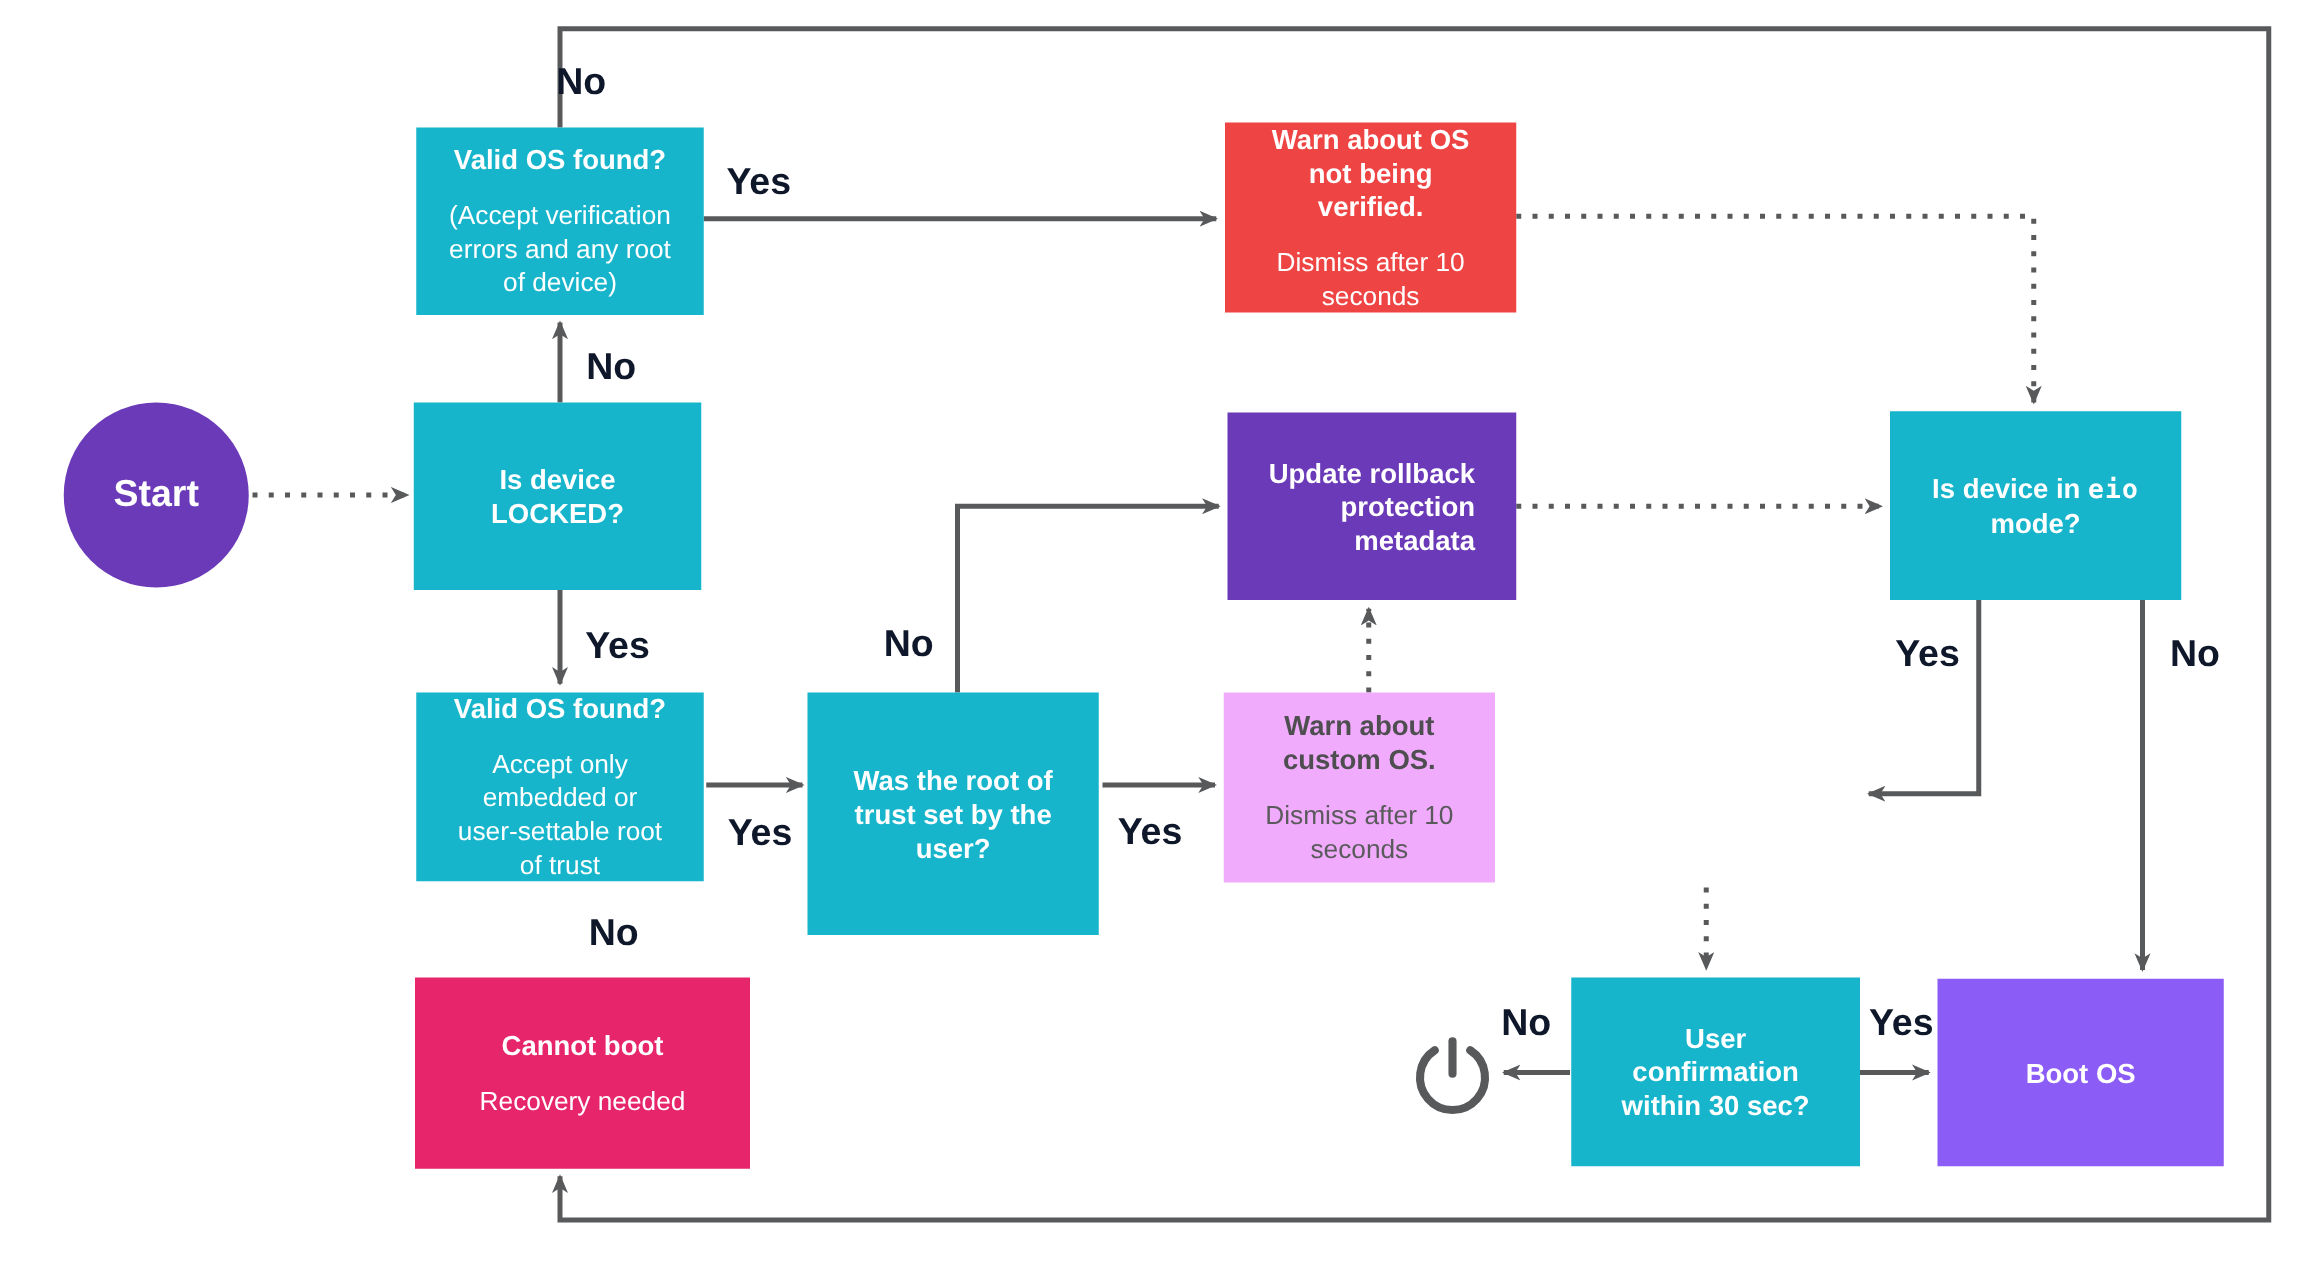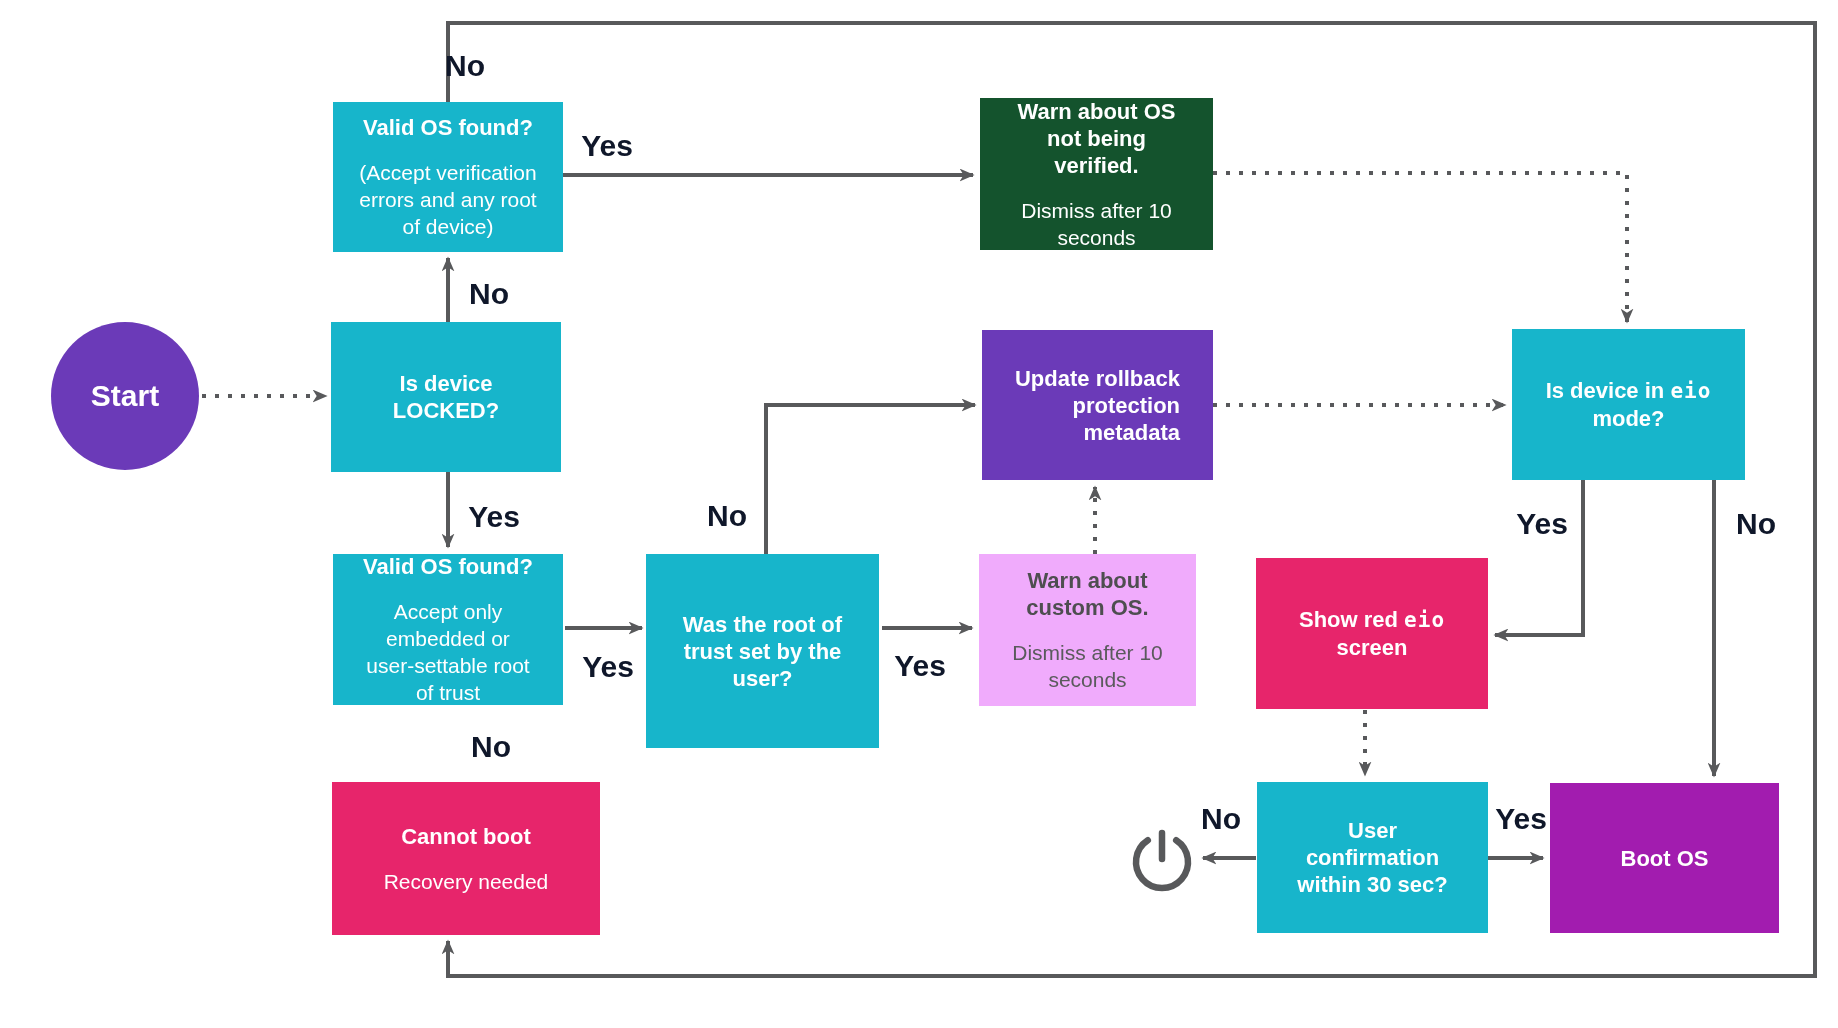--- a/index.html
+++ b/index.html
@@ -10,25 +10,25 @@
   svg.wires{position:absolute;left:0;top:0;}
   .node{
     position:absolute;display:flex;align-items:center;justify-content:center;
     text-align:center;color:#ffffff;box-sizing:border-box;padding:6px 10px;
   }
   .txt{white-space:pre-line;}
   .title{display:block;font-weight:700;font-size:22px;line-height:27px;white-space:pre-line;}
   .subtitle{display:block;font-weight:400;font-size:21px;line-height:27px;white-space:pre-line;}
   .cyan{background:#17B5CB;}
   .purple{background:#6B3AB8;}
-  .orange{background:#14532d;}
+  .orange{background:#ef4444;}
   .yellow{background:#f0abfc;color:#4E4E50;}
   .yellow .subtitle{color:#5A5A5C;}
   .pink{background:#E7256B;}
-  .green{background:#a21caf;}
+  .green{background:#8b5cf6;}
   .start{
     border-radius:50%;font-weight:700;font-size:30px;
   }
   .edge-label{
     position:absolute;transform:translate(-50%,-50%);
     font-weight:700;font-size:30px;color:#0f172a;white-space:nowrap;
   }
   .mono{font-family:"DejaVu Sans Mono", monospace;font-size:21px;letter-spacing:1px;}
   svg.power{position:absolute;}
 </style>
@@ -120,24 +120,20 @@
 
   <div class="node yellow" style="left:979px;top:554px;width:217px;height:152px;">
     <div class="txt">
       <span class="title">Warn about
 custom OS.</span>
       <span class="subtitle">Dismiss after 10
 seconds</span>
     </div>
   </div>
 
-  <div class="node pink" style="left:1256px;top:558px;width:232px;height:151px;">
-    <div class="txt title"><span>Show red </span><span class="mono">eio</span><span>
-screen</span></div>
-  </div>
 
   <div class="node pink" style="left:332px;top:782px;width:268px;height:153px;">
     <div class="txt">
       <span class="title">Cannot boot</span>
       <span class="subtitle">Recovery needed</span>
     </div>
   </div>
 
   <div class="node cyan" style="left:1257px;top:782px;width:231px;height:151px;">
     <div class="txt title">User

